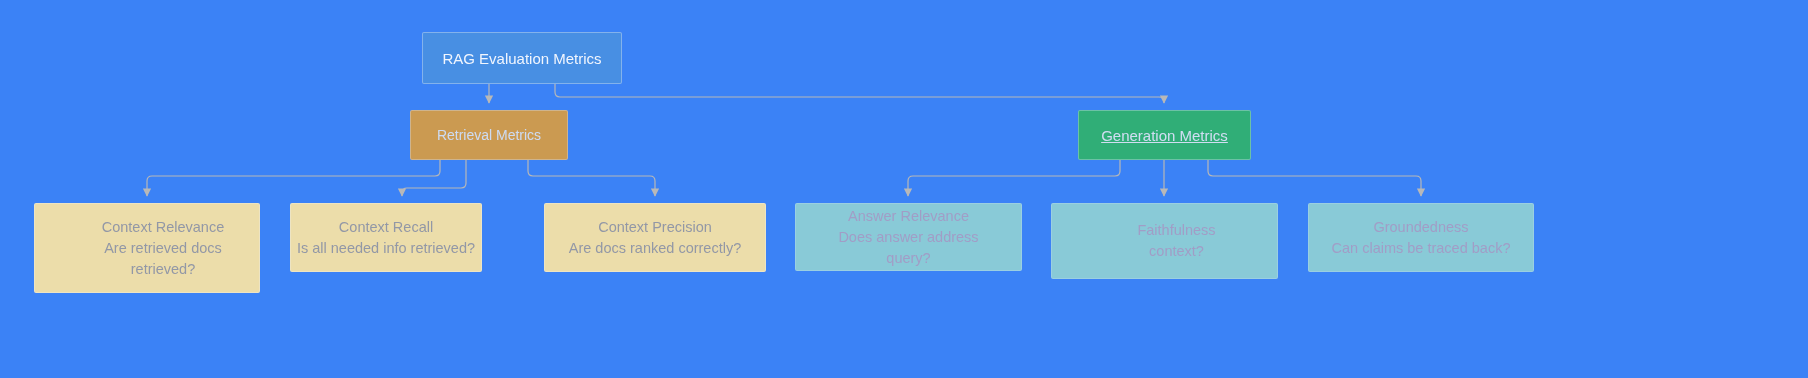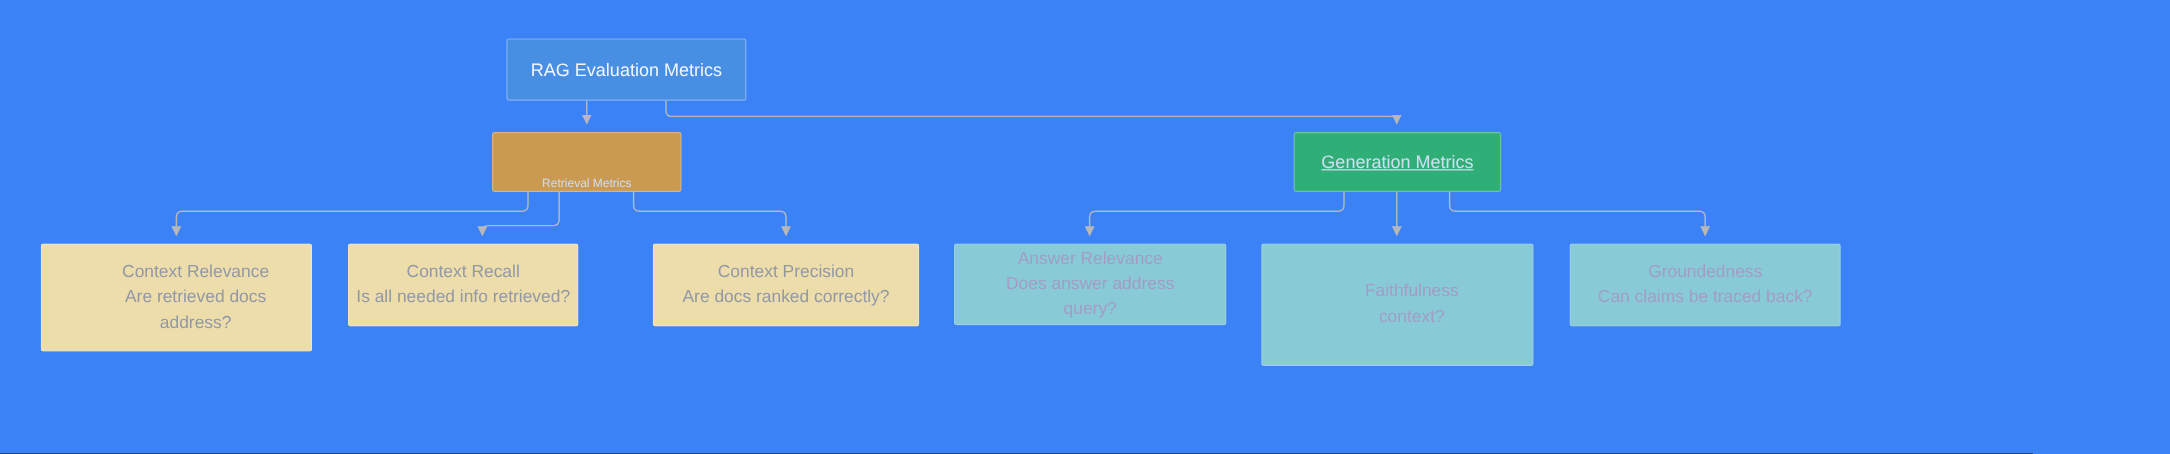--- a/index.html
+++ b/index.html
@@ -45,24 +45,23 @@
   
   .n-root {
     background: #4a90e2;
     font-size: 15px;
     color: #ffffff;
     opacity: 0.93;
   }
   
   .n-retrieval {
     background: #f0a028;
-    font-size: 10px;
+    font-size: 14px;
     color: #f2f2f2;
     opacity: 0.80;
-    justify-content: flex-end;
   }
   
   .n-generation {
     background: #2eb85c;
     font-size: 15px;
     color: #f2f2f2;
     opacity: 0.82;
     text-decoration: underline;
   }
   
@@ -123,40 +122,40 @@
     <span class="line">Retrieval Metrics</span>
   </div>
 
   <div class="node n-generation" style="left:1078px; top:110px; width:173px; height:50px;">
     <span class="line">Generation Metrics</span>
   </div>
 
   <div class="node n-leaf-yellow" style="left:34px; top:203px; width:226px; height:90px;padding-left:32px;">
     <span class="line">Context Relevance</span>
     <span class="line">Are retrieved docs</span>
-    <span class="line">address?</span>
+    <span class="line">retrieved?</span>
   </div>
 
   <div class="node n-leaf-yellow" style="left:290px; top:203px; width:192px; height:69px;">
     <span class="line">Context Recall</span>
     <span class="line">Is all needed info retrieved?</span>
   </div>
 
   <div class="node n-leaf-yellow" style="left:544px; top:203px; width:222px; height:69px;">
     <span class="line">Context Precision</span>
     <span class="line">Are docs ranked correctly?</span>
   </div>
 
   <div class="node n-leaf-mint" style="left:795px; top:203px; width:227px; height:68px;">
     <span class="line">Answer Relevance</span>
     <span class="line">Does answer address</span>
     <span class="line">query?</span>
   </div>
 
-  <div class="node n-leaf-mint" style="left:1051px; top:203px; width:227px; height:102px;padding-left:24px;">
+  <div class="node n-leaf-mint" style="left:1051px; top:203px; width:227px; height:76px;padding-left:24px;">
     <span class="line">Faithfulness</span>
     <span class="line">context?</span>
   </div>
 
   <div class="node n-leaf-mint" style="left:1308px; top:203px; width:226px; height:69px;">
     <span class="line">Groundedness</span>
     <span class="line">Can claims be traced back?</span>
   </div>
 
 </div>

